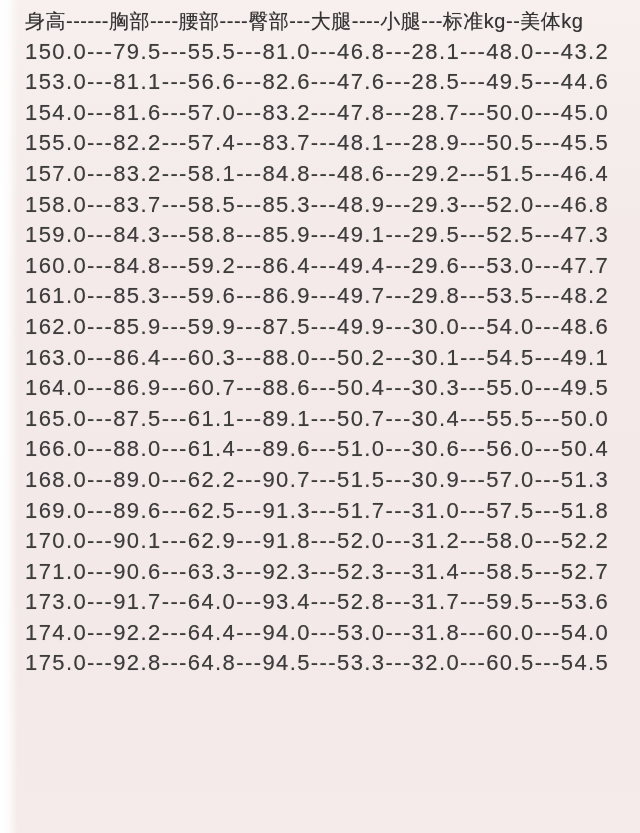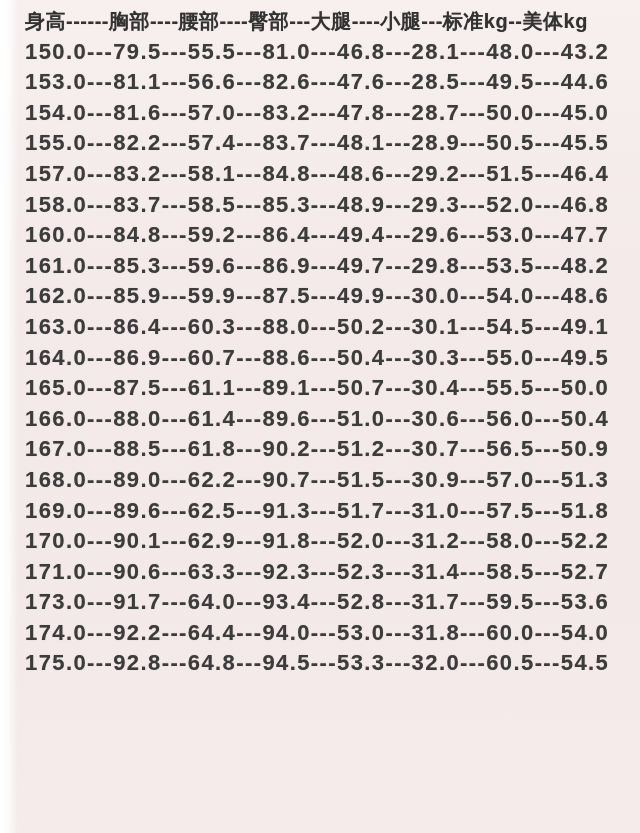--- a/index.html
+++ b/index.html
@@ -28,52 +28,52 @@
   .line {
     white-space: pre;
     line-height: 30.6px;
     color: #3d3c3c;
     
     text-shadow: 0 0 0.7px rgba(80,70,70,0.55);
   }
 
   .header-line {
     font-size: 20px;
-    font-weight: 700;
+    font-weight: 400;
     letter-spacing: 0.5px;
     color: #333232;
   }
 
   .row-line {
     font-size: 22px;
-    font-weight: 700;
+    font-weight: 400;
     letter-spacing: 1.4px;
     font-stretch: condensed;
   }
 </style>
 </head>
 <body>
 
 <div class="page">
   <div class="line header-line">身高------胸部----腰部----臀部---大腿----小腿---标准kg--美体kg</div>
   <div id="rows">
       <div class="line row-line">150.0---79.5---55.5---81.0---46.8---28.1---48.0---43.2</div>
       <div class="line row-line">153.0---81.1---56.6---82.6---47.6---28.5---49.5---44.6</div>
       <div class="line row-line">154.0---81.6---57.0---83.2---47.8---28.7---50.0---45.0</div>
       <div class="line row-line">155.0---82.2---57.4---83.7---48.1---28.9---50.5---45.5</div>
       <div class="line row-line">157.0---83.2---58.1---84.8---48.6---29.2---51.5---46.4</div>
       <div class="line row-line">158.0---83.7---58.5---85.3---48.9---29.3---52.0---46.8</div>
+      <div class="line row-line">159.0---84.3---58.8---85.9---49.1---29.5---52.5---47.3</div>
       <div class="line row-line">160.0---84.8---59.2---86.4---49.4---29.6---53.0---47.7</div>
       <div class="line row-line">161.0---85.3---59.6---86.9---49.7---29.8---53.5---48.2</div>
       <div class="line row-line">162.0---85.9---59.9---87.5---49.9---30.0---54.0---48.6</div>
       <div class="line row-line">163.0---86.4---60.3---88.0---50.2---30.1---54.5---49.1</div>
       <div class="line row-line">164.0---86.9---60.7---88.6---50.4---30.3---55.0---49.5</div>
       <div class="line row-line">165.0---87.5---61.1---89.1---50.7---30.4---55.5---50.0</div>
       <div class="line row-line">166.0---88.0---61.4---89.6---51.0---30.6---56.0---50.4</div>
-      <div class="line row-line">167.0---88.5---61.8---90.2---51.2---30.7---56.5---50.9</div>
       <div class="line row-line">168.0---89.0---62.2---90.7---51.5---30.9---57.0---51.3</div>
       <div class="line row-line">169.0---89.6---62.5---91.3---51.7---31.0---57.5---51.8</div>
       <div class="line row-line">170.0---90.1---62.9---91.8---52.0---31.2---58.0---52.2</div>
       <div class="line row-line">171.0---90.6---63.3---92.3---52.3---31.4---58.5---52.7</div>
       <div class="line row-line">173.0---91.7---64.0---93.4---52.8---31.7---59.5---53.6</div>
       <div class="line row-line">174.0---92.2---64.4---94.0---53.0---31.8---60.0---54.0</div>
       <div class="line row-line">175.0---92.8---64.8---94.5---53.3---32.0---60.5---54.5</div>
     </div>
 </div>
 

